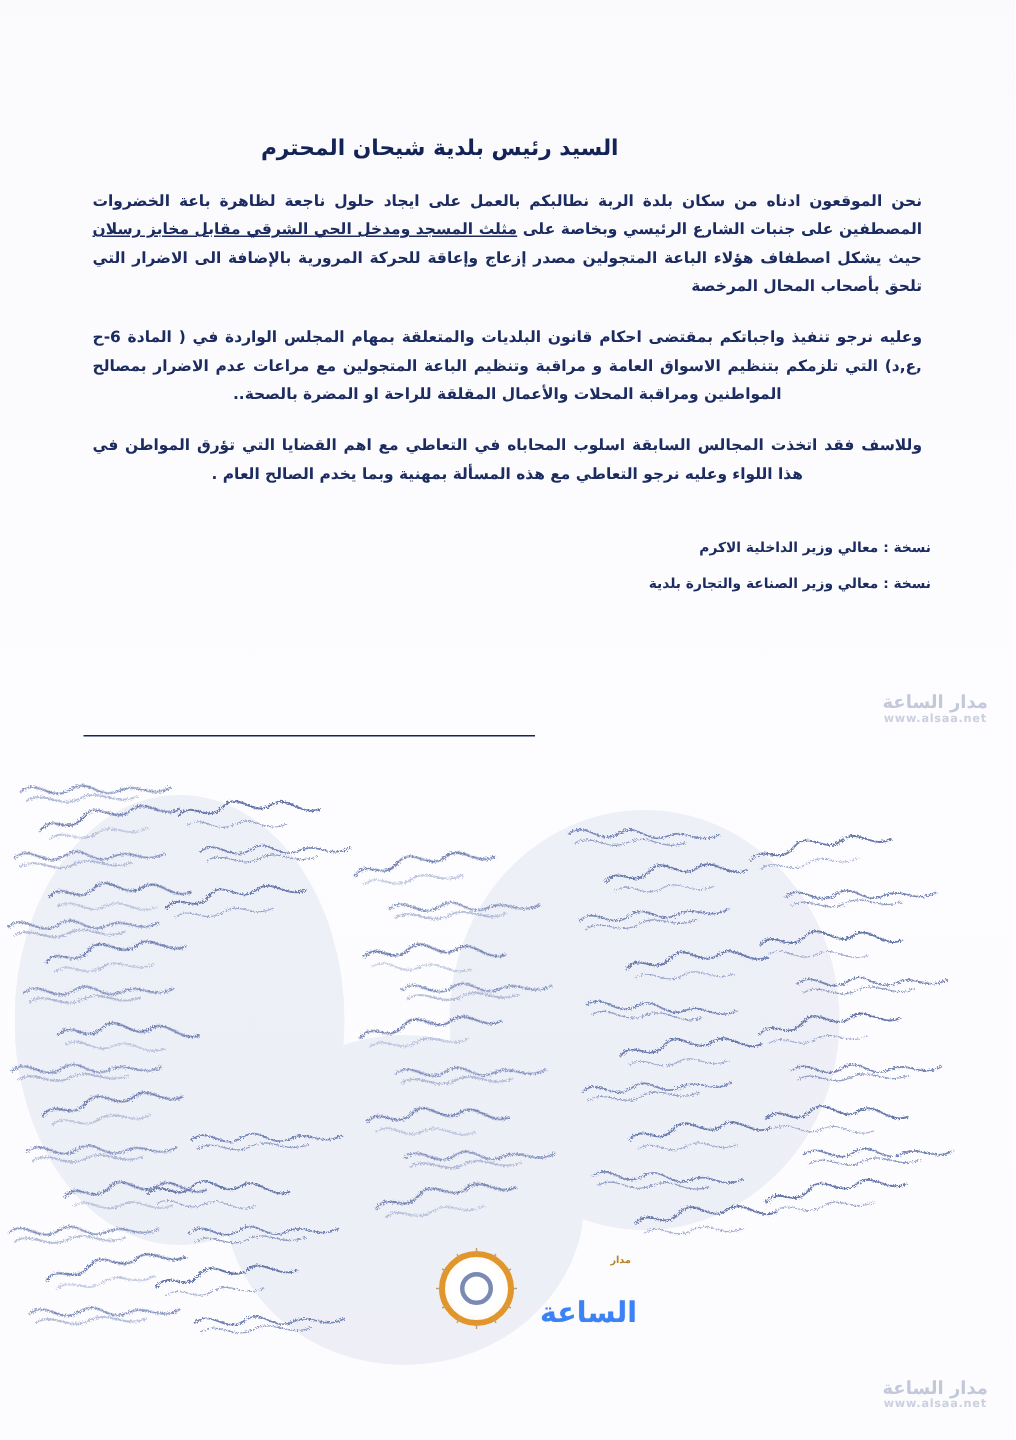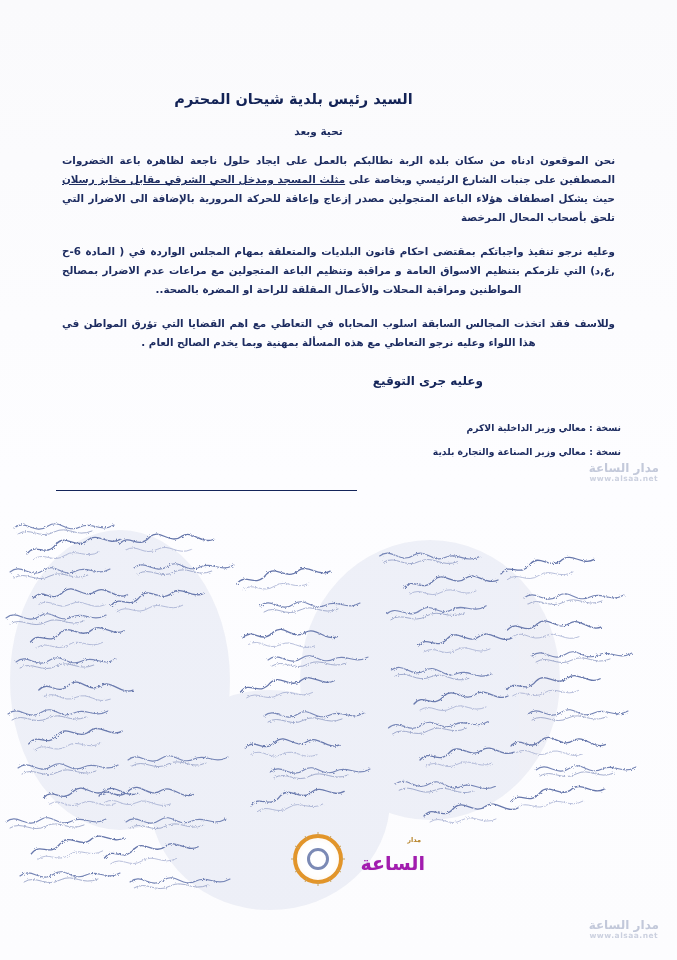--- a/index.html
+++ b/index.html
@@ -161,24 +161,24 @@
   .logo-ring-ticks {
     position: absolute;
     left: 44px;
     top: -2px;
     width: 58px;
     height: 58px;
   }
   .logo-word {
     position: absolute;
     right: 10px;
-    top: 20px;
+    top: 32px;
     font-size: 19px;
     font-weight: bold;
-    color: #a21caf;
+    color: #3b82f6;
     letter-spacing: 0;
     text-shadow: 0 0 1px rgba(0,0,0,0.12);
   }
   .logo-word-sub {
     position: absolute;
     right: 14px;
     top: 4px;
     font-size: 6.5px;
     font-weight: bold;
     color: #b7842a;
@@ -188,29 +188,27 @@
 </head>
 <body>
 
 <div class="page">
   <div class="paper-tint"></div>
 
   <div class="doc-body">
 
     <div class="salutation">السيد رئيس بلدية شيحان المحترم</div>
 
-    <div class="greeting">تحية وبعد</div>
 
     <p class="para p1">نحن الموقعون ادناه من سكان بلدة الربة نطالبكم بالعمل على ايجاد حلول ناجعة لظاهرة باعة الخضروات المصطفين على جنبات الشارع الرئيسي وبخاصة على <span class="underline-seg">مثلث المسجد ومدخل الحي الشرقي مقابل مخابز رسلان</span> حيث يشكل اصطفاف هؤلاء الباعة المتجولين مصدر إزعاج وإعاقة للحركة المرورية بالإضافة الى الاضرار التي تلحق بأصحاب المحال المرخصة</p>
 
     <p class="para p2">وعليه نرجو تنفيذ واجباتكم بمقتضى احكام قانون البلديات والمتعلقة بمهام المجلس الواردة في ( المادة 6-ح ,ع,د) التي تلزمكم بتنظيم الاسواق العامة و مراقبة وتنظيم الباعة المتجولين مع مراعات عدم الاضرار بمصالح المواطنين ومراقبة المحلات والأعمال المقلقة للراحة او المضرة بالصحة..</p>
 
     <p class="para p3">وللاسف فقد اتخذت المجالس السابقة اسلوب المحاباه في التعاطي مع اهم القضايا التي تؤرق المواطن في هذا اللواء وعليه نرجو التعاطي مع هذه المسألة بمهنية وبما يخدم الصالح العام  .</p>
 
-    <div class="signature-line">وعليه جرى التوقيع</div>
 
     <div class="copies">
       <div class="copy-row">نسخة : معالي وزير الداخلية الاكرم</div>
       <div class="copy-row">نسخة : معالي وزير الصناعة والتجارة بلدية</div>
     </div>
   </div>
 
   <div class="rule"></div>
 
   <div class="wm wm-tr">

